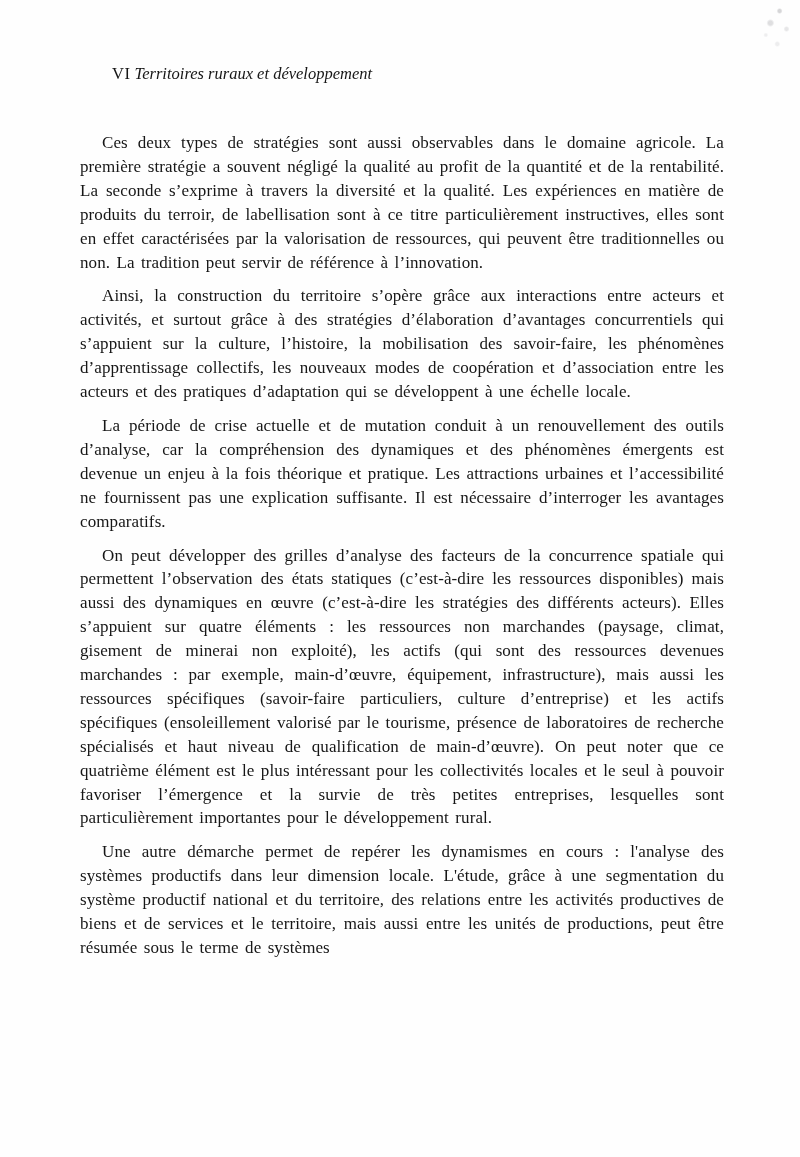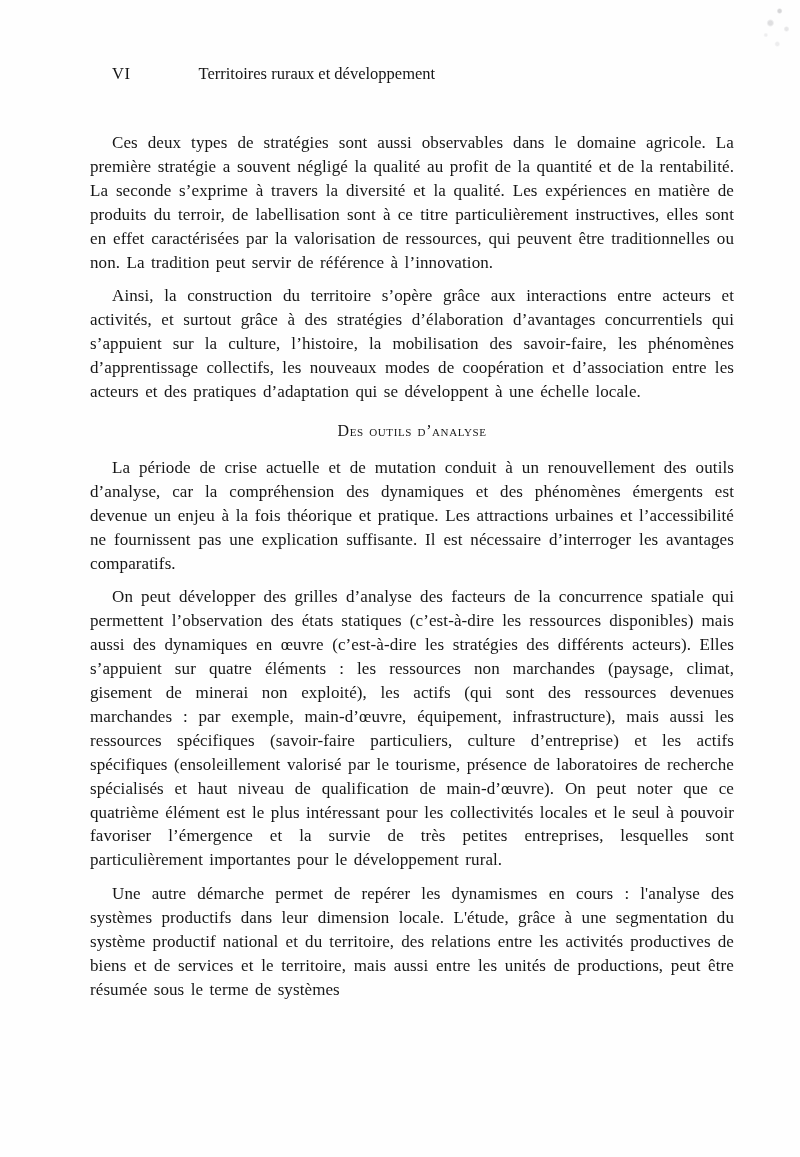--- a/index.html
+++ b/index.html
@@ -41,26 +41,26 @@
     line-height: 22px;
     white-space: nowrap;
   }
   .running-head .pagenum {
     display: inline-block;
     letter-spacing: 0.5px;
     margin-left: 28px;
   }
   .running-head .running-title {
     display: inline-block;
-    margin-left: 64px;
+    font-style: italic;
   }
   .body-text {
     position: absolute;
     top: 131px;
-    left: 90px;
+    left: 80px;
     width: 644px;
     font-size: 17px;
     line-height: 23.9px;
     text-align: justify;
     word-spacing: 2px;
     letter-spacing: 0.1px;
   }
   .body-text p {
     margin: 0 0 10px 0;
     text-indent: 22px;
@@ -84,19 +84,18 @@
   <div class="smudge"></div>
 
   <div class="running-head">
     <span class="pagenum">VI</span>
     <span class="running-title">Territoires ruraux et développement</span>
   </div>
 
   <div class="body-text">
     <p>Ces deux types de stratégies sont aussi observables dans le domaine agricole. La première stratégie a souvent négligé la qualité au profit de la quantité et de la rentabilité. La seconde s’exprime à travers la diversité et la qualité. Les expériences en matière de produits du terroir, de labellisation sont à ce titre particulièrement instructives, elles sont en effet caractérisées par la valorisation de ressources, qui peuvent être traditionnelles ou non. La tradition peut servir de référence à l’innovation.</p>
     <p>Ainsi, la construction du territoire s’opère grâce aux interactions entre acteurs et activités, et surtout grâce à des stratégies d’élaboration d’avantages concurrentiels qui s’appuient sur la culture, l’histoire, la mobilisation des savoir-faire, les phénomènes d’apprentissage collectifs, les nouveaux modes de coopération et d’association entre les acteurs et des pratiques d’adaptation qui se développent à une échelle locale.</p>
-    <h2 class="section-heading">Des outils d’analyse</h2>
     <p>La période de crise actuelle et de mutation conduit à un renouvellement des outils d’analyse, car la compréhension des dynamiques et des phénomènes émergents est devenue un enjeu à la fois théorique et pratique. Les attractions urbaines et l’accessibilité ne fournissent pas une explication suffisante. Il est nécessaire d’interroger les avantages comparatifs.</p>
     <p>On peut développer des grilles d’analyse des facteurs de la concurrence spatiale qui permettent l’observation des états statiques (c’est-à-dire les ressources disponibles) mais aussi des dynamiques en œuvre (c’est-à-dire les stratégies des différents acteurs). Elles s’appuient sur quatre éléments : les ressources non marchandes (paysage, climat, gisement de minerai non exploité), les actifs (qui sont des ressources devenues marchandes : par exemple, main-d’œuvre, équipement, infrastructure), mais aussi les ressources spécifiques (savoir-faire particuliers, culture d’entreprise) et les actifs spécifiques (ensoleillement valorisé par le tourisme, présence de laboratoires de recherche spécialisés et haut niveau de qualification de main-d’œuvre). On peut noter que ce quatrième élément est le plus intéressant pour les collectivités locales et le seul à pouvoir favoriser l’émergence et la survie de très petites entreprises, lesquelles sont particulièrement importantes pour le développement rural.</p>
     <p>Une autre démarche permet de repérer les dynamismes en cours : l'analyse des systèmes productifs dans leur dimension locale. L'étude, grâce à une segmentation du système productif national et du territoire, des relations entre les activités productives de biens et de services et le territoire, mais aussi entre les unités de productions, peut être résumée sous le terme de systèmes</p>
   </div>
 
 </div>
 
 </body></html>

